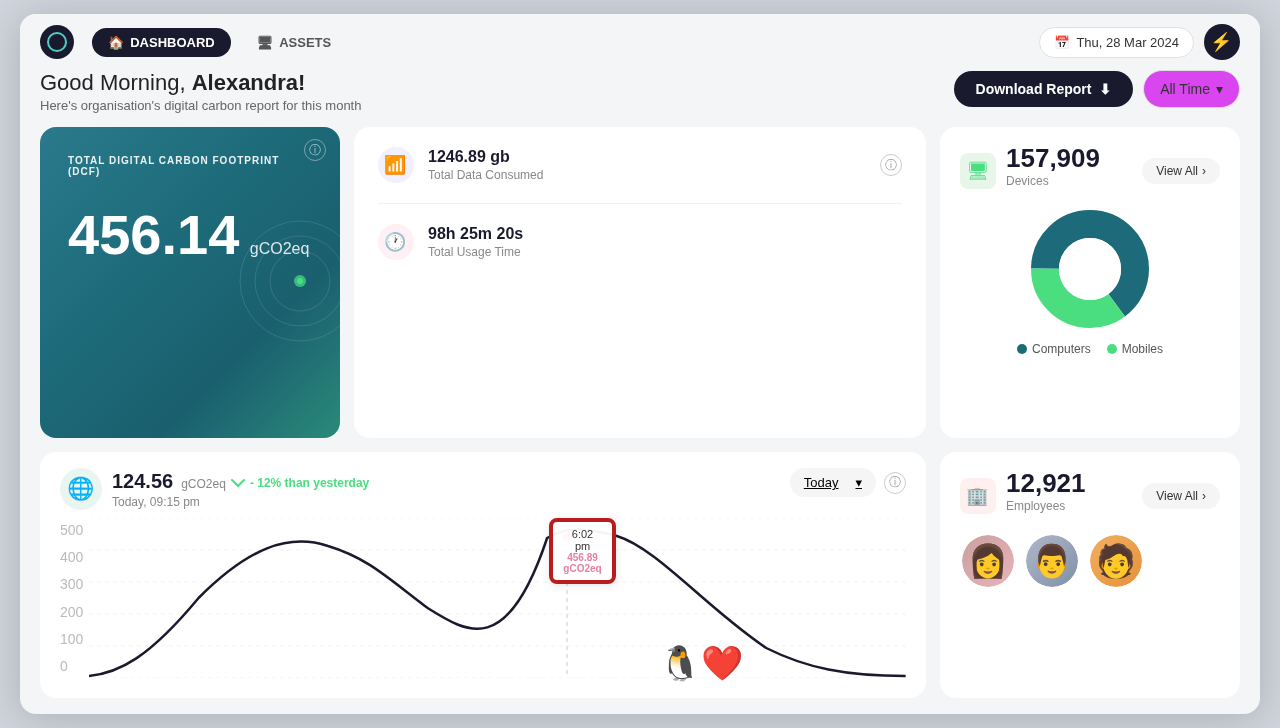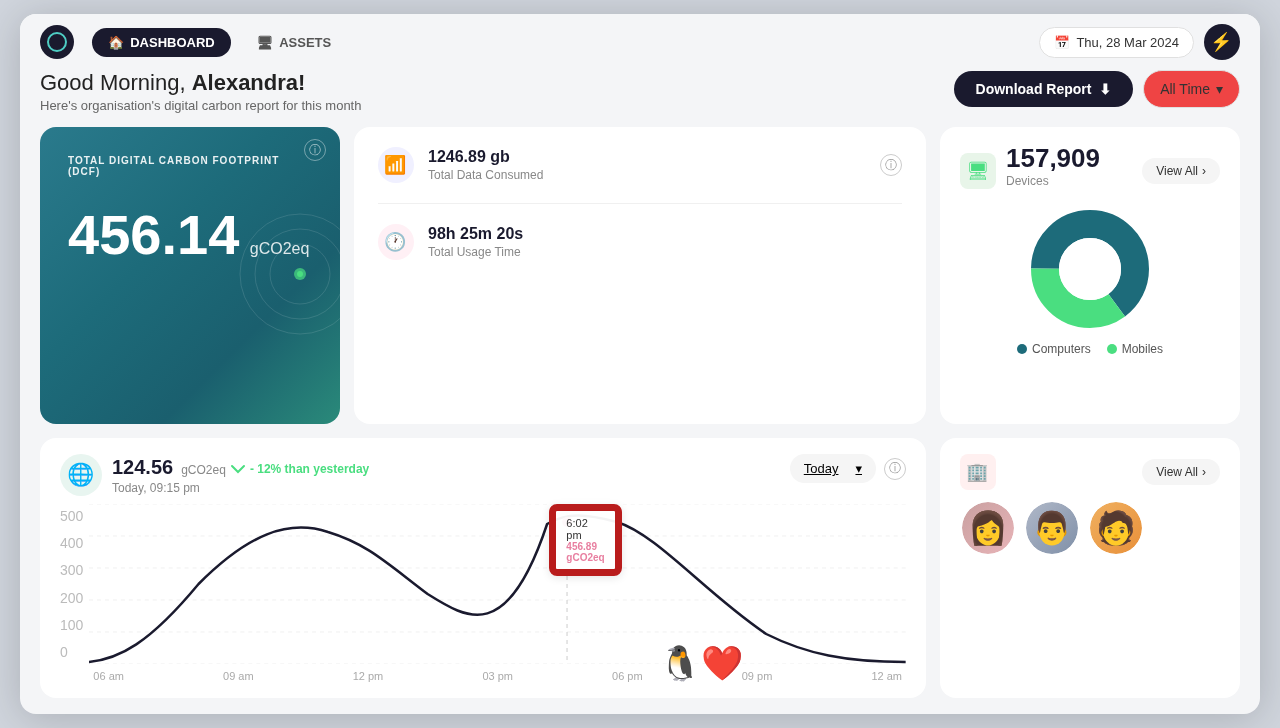--- a/index.html
+++ b/index.html
@@ -115,21 +115,21 @@
       color: #fff;
       border: none;
       border-radius: 24px;
       padding: 10px 22px;
       font-size: 14px;
       font-weight: 600;
       cursor: pointer;
     }
     .alltime-btn {
       display: flex; align-items: center; gap: 6px;
-      background: #ef4444;
+      background: #d946ef;
       color: #333;
       border: 1px solid #e0e0e0;
       border-radius: 24px;
       padding: 10px 16px;
       font-size: 14px;
       font-weight: 500;
       cursor: pointer;
     }
     
     .cards-row {
@@ -373,27 +373,28 @@
       justify-content: space-between;
       font-size: 11px;
       color: #aaa;
       padding: 0 4px;
       margin-top: 2px;
     }
     
     .tooltip-box {
       position: absolute;
       background: rgba(255,255,255,0.95);
-      border: 7px solid #b91c1c;
+      border: 4px solid #b91c1c;
       border-radius: 8px;
       padding: 6px 10px;
       font-size: 11px;
       color: #333;
       pointer-events: none;
       box-shadow: 0 2px 8px rgba(0,0,0,0.1);
+      text-align: center;
     }
     .tooltip-val { color: #e87fa0; font-weight: 700; font-size: 10px; }
     .chart-y-labels {
       display: flex;
       flex-direction: column;
       justify-content: space-between;
       font-size: 14px;
       color: #bbb;
       padding: 4px 0;
       height: 160px;
@@ -589,37 +590,32 @@
             
             <div style="position:absolute;top:0;left:460px;transform:translateX(-50%);">
               <div class="tooltip-box">
                 <div>6:02 pm</div>
                 <div class="tooltip-val">456.89 gCO2eq</div>
               </div>
             </div>
             
             <div style="position:absolute;bottom:2px;left:570px;font-size:34px;line-height:1;">🐧❤️</div>
             
-            <div class="chart-x-labels">
-              <span>06 am</span>
-              <span>09 am</span>
-              <span>12 pm</span>
-              <span>03 pm</span>
-              <span>06 pm</span>
-              <span>09 pm</span>
-              <span>12 am</span>
-            </div>
           </div>
         </div>
       </div>
 
       <div class="employees-card" style="width:300px;min-width:300px;">
         <div class="card-header">
           <div style="display:flex;align-items:center;gap:10px;">
             <div class="emp-icon">🏢</div>
+            <div>
+              <div class="card-count">12,921</div>
+              <div class="card-sublabel">Employees</div>
+            </div>
           </div>
           <button class="view-all-btn">
             <span>View All</span>
             <span>›</span>
           </button>
         </div>
         <div class="avatars-row">
           <div class="avatar">
             <div class="avatar-placeholder avatar-f" style="font-size:32px;">👩</div>
           </div>

